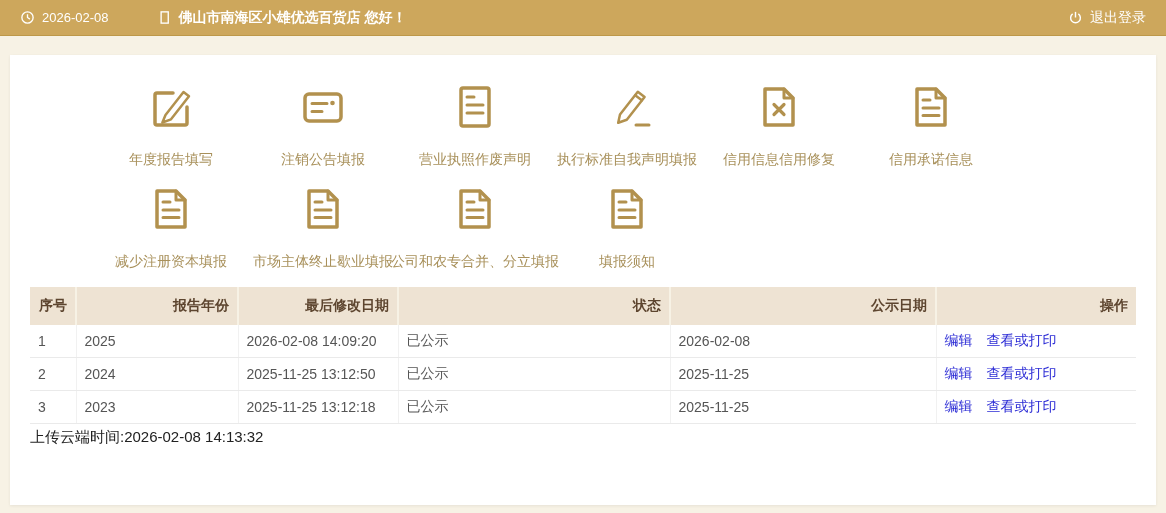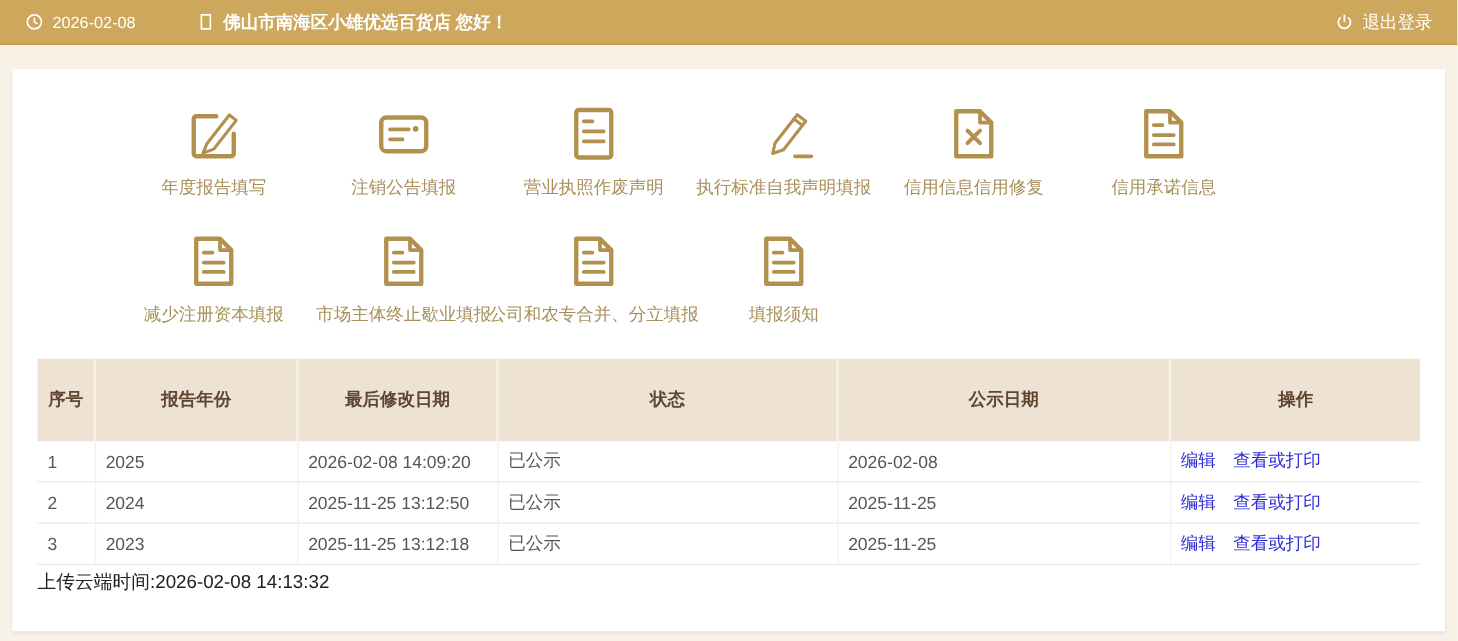--- a/index.html
+++ b/index.html
@@ -29,40 +29,40 @@
   .card{
     position:absolute;left:10px;right:10px;top:55px;height:450px;
     background:#fff;box-shadow:0 1px 3px rgba(0,0,0,.07);
   }
   
   .grid{padding:28px 0 0 85px}
   .grid-row{display:flex}
   .grid-row + .grid-row{margin-top:28px}
   .grid-item{
     width:152px;height:74px;display:flex;flex-direction:column;
-    align-items:center;cursor:pointer;flex:0 0 152px;
+    align-items:center;cursor:pointer;flex:0 0 152px;gap:10px;
   }
   .gi-icon{height:48px}
   .gi-icon svg{width:48px;height:48px;display:block}
   .gi-label{
     margin-top:10px;font-size:14px;color:var(--label_gold);
     white-space:nowrap;line-height:16px;
   }
   
   .section-title{margin:42px 0 0 28px;display:flex;align-items:center;height:22px}
   .accent-bar{width:4px;height:21px;background:var(--accent_bar);margin-right:9px}
   .section-title-text{font-size:15px;color:#9c7f47}
   
   table.report-table{
     width:1106px;margin:28px 20px 0;border-collapse:collapse;table-layout:fixed;
   }
   .report-table th{
     background:var(--header_bg);color:var(--header_text);
-    font-size:14px;font-weight:bold;text-align:center;
-    padding:24px 8px;border-right:2px solid var(--page_bg);
+    font-size:14px;font-weight:bold;text-align:right;
+    padding:10px 8px;border-right:2px solid var(--page_bg);
   }
   .report-table th:last-child{border-right:none}
   .report-table td{
     font-size:14px;color:#555;padding:7px 8px;
     border-bottom:1px solid #eaeaea;border-right:1px solid #f1f1f1;
     white-space:nowrap;overflow:hidden;
   }
   .report-table td:last-child{border-right:none}
   .action-link{
     color:var(--link_blue);text-decoration:none;margin-right:14px;cursor:pointer;

